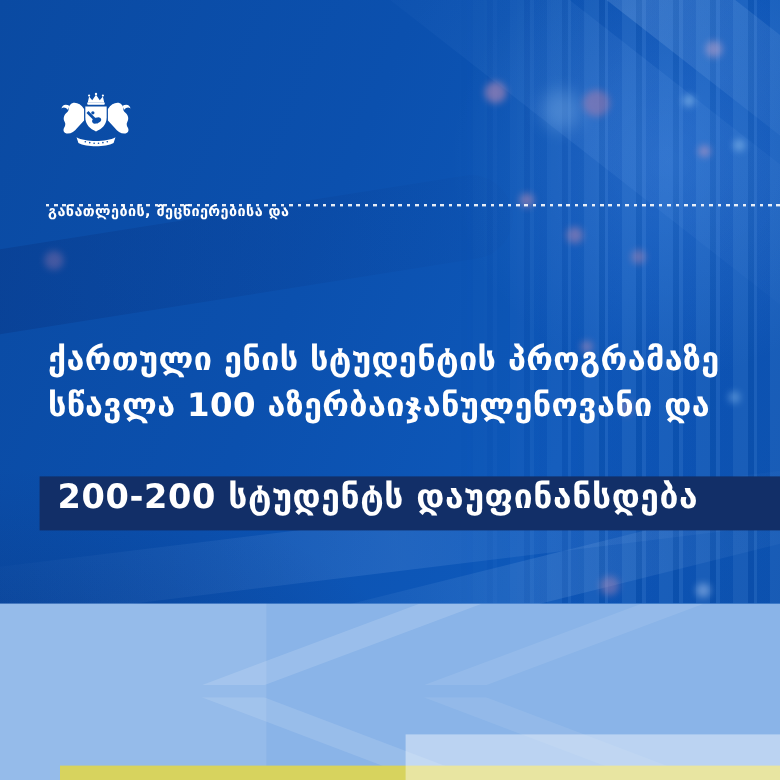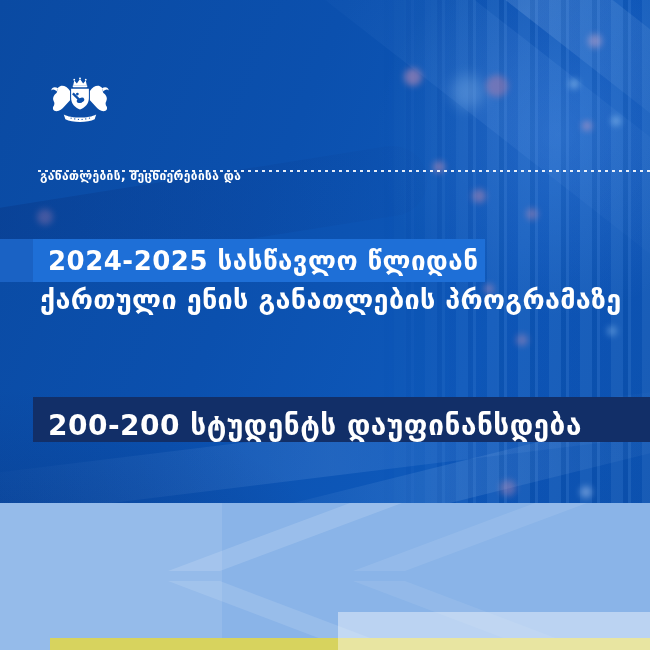--- a/index.html
+++ b/index.html
@@ -46,21 +46,21 @@
   .divider{position:absolute;left:38px;right:0;top:170px;height:2px;opacity:.9;
     background:repeating-linear-gradient(90deg,#fff 0 3px,transparent 3px 7px);}
   
   .kicker-band{position:absolute;left:0;top:239px;width:485px;height:43px;
     background:#1e6fd7;display:flex;align-items:center;padding-left:48px;}
   .kicker-band .ink{position:absolute;left:0;top:0;width:33px;height:100%;background:rgba(8,24,90,0.15);}
   .kicker-text{color:#fff;font-size:26px;font-weight:bold;letter-spacing:0.5px;white-space:nowrap;position:relative;}
   .body-text{position:absolute;left:40px;top:281px;color:#fff;
     font-size:27px;font-weight:bold;line-height:38.5px;letter-spacing:0.3px;white-space:nowrap;}
   .highlight-band{position:absolute;left:33px;right:0;top:397px;height:45px;
-    background:#122f68;display:flex;align-items:flex-end;padding-left:15px;}
+    background:#122f68;display:flex;align-items:flex-start;padding-left:15px;}
   .highlight-text{color:#fff;font-size:28px;font-weight:bold;letter-spacing:0.5px;white-space:nowrap;}
   
   .bottom-band{position:absolute;left:0;top:503px;width:650px;height:147px;background:#8ab4e8;}
   .bottom-band .left-light{position:absolute;left:0;top:0;width:222px;height:147px;background:rgba(255,255,255,0.10);}
   .chev{position:absolute;left:0;top:0;width:650px;height:147px;}
   .chev-a{clip-path:polygon(168px 68px,350px 0,402px 0,220px 68px);background:rgba(255,255,255,0.14);}
   .chev-b{clip-path:polygon(168px 78px,220px 78px,402px 147px,350px 147px);background:rgba(255,255,255,0.12);}
   .chev-c{clip-path:polygon(353px 68px,535px 0,587px 0,405px 68px);background:rgba(255,255,255,0.09);}
   .chev-d{clip-path:polygon(353px 78px,405px 78px,587px 147px,535px 147px);background:rgba(255,255,255,0.08);}
   .accent-bar{position:absolute;left:50px;right:0;top:638px;height:12px;background:#d7d35e;}
@@ -128,27 +128,24 @@
         </g>
       </svg>
     </span>
     <div class="ministry">
       <div>განათლების, მეცნიერებისა და</div>
     </div>
   </div>
 
   <div class="divider"></div>
 
-  <div class="kicker-band">
-    <span class="ink"></span>
-    <span class="kicker-text">2024-2025 სასწავლო წლიდან</span>
-  </div>
 
   <div class="body-text">
-    <div>ქართული ენის განათლების პროგრამაზე</div>
+    <div>ქართული ენის სტუდენტის პროგრამაზე</div>
+    <div>სწავლა 100 აზერბაიჯანულენოვანი და</div>
   </div>
 
   <div class="highlight-band">
     <span class="highlight-text">200-200 სტუდენტს დაუფინანსდება</span>
   </div>
 
   <div class="bottom-band">
     <div class="left-light"></div>
     <div class="chev chev-a"></div>
     <div class="chev chev-b"></div>

